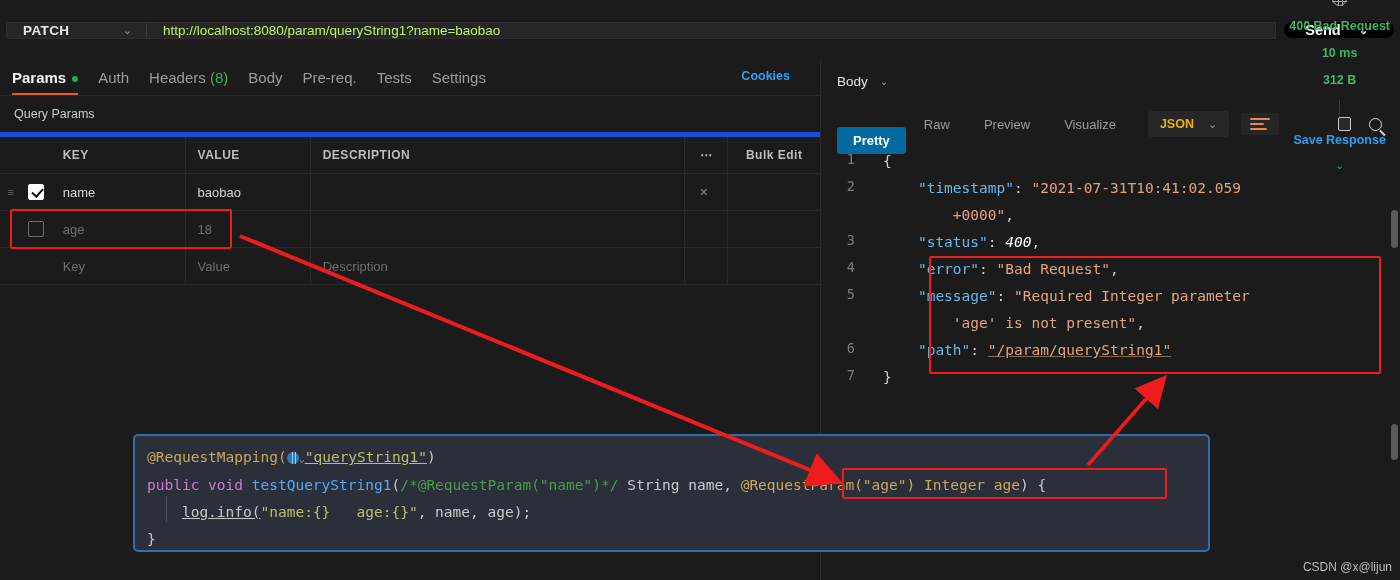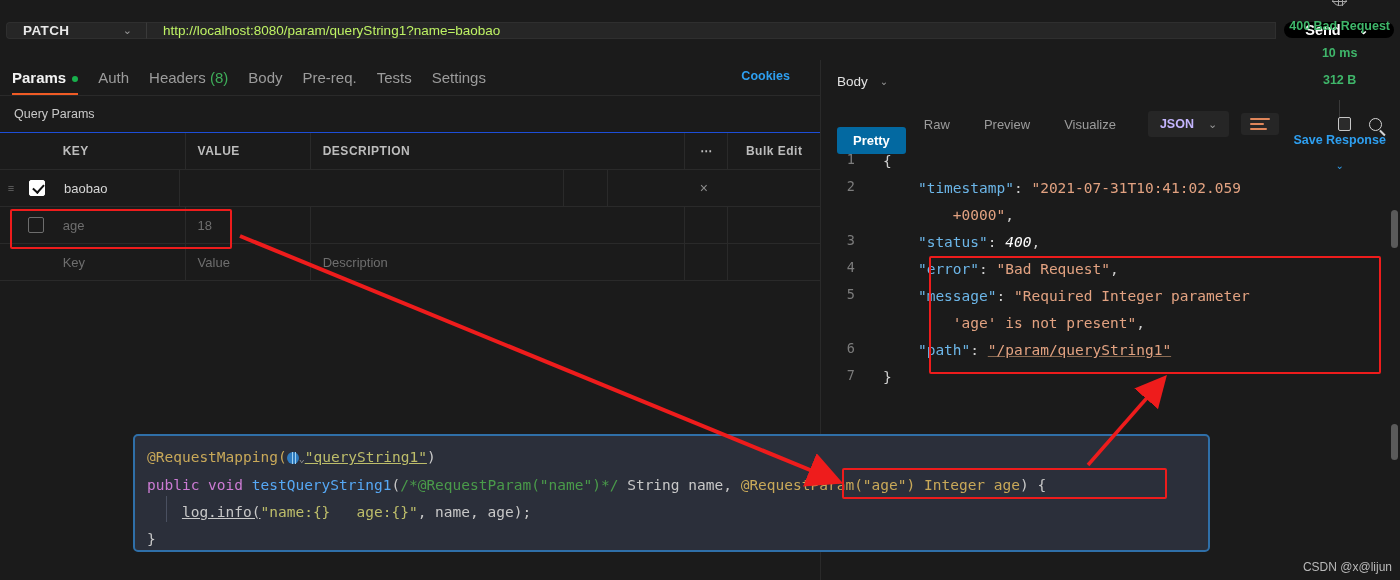--- a/index.html
+++ b/index.html
@@ -47,21 +47,21 @@
   .tab.active { color: #f2f2f2; font-weight: bold; }
   .tab.active:after {
     content: ""; position: absolute; left: 0; right: 0; bottom: 0px; height: 2px; background: #ef5b25;
   }
   .tab .dot { display: inline-block; width: 6px; height: 6px; border-radius: 50%; background: #18b04c; margin-left: 6px; vertical-align: middle; }
   .tab .cnt { color: #3fae5a; }
   .cookies-link { position: absolute; right: 30px; top: 9px; color: #2e9ff0; font-size: 12.5px; font-weight: bold; cursor: pointer; }
 
   .qp-title { height: 36px; display: flex; align-items: center; padding-left: 14px; color: #c9c9c9; font-size: 12.5px; }
 
-  .ptable { width: 820px; border-top: 1px solid #1d4ed8; }
+  .ptable { width: 820px; border-top: 5px solid #1d4ed8; }
   .prow { display: flex; height: 37px; border-bottom: 1px solid #2a2a2a; position: relative; }
   .pc { border-right: 1px solid #2a2a2a; display: flex; align-items: center; height: 100%; }
   .c-handle { width: 22px; justify-content: center; border-right: none; color: #6a6a6a; font-size: 11px; }
   .c-check { width: 30px; justify-content: center; border-right: none; }
   .c-key { width: 138px; padding-left: 12px; }
   .c-val { width: 128px; padding-left: 12px; }
   .c-desc { width: 384px; padding-left: 12px; }
   .c-dots { width: 44px; justify-content: center; color: #b5b5b5; font-size: 13px; letter-spacing: 1px; }
   .c-bulk { width: 94px; justify-content: center; border-right: none; color: #e6e6e6; font-size: 12.5px; font-weight: bold; cursor: pointer; }
   .hdr .pc { color: #bdbdbd; font-size: 12px; font-weight: bold; letter-spacing: .5px; }
@@ -87,21 +87,21 @@
   .stat-status { color: #3fb66a; font-size: 12.5px; font-weight: bold; }
   .stat-time, .stat-size { color: #3fb66a; font-size: 12.5px; font-weight: bold; }
   .divider-v { width: 1px; height: 20px; background: #3a3a3a; }
   .save-resp { color: #2e9ff0; font-size: 12.5px; font-weight: bold; cursor: pointer; }
   .save-chev { color: #2e9ff0; font-size: 10px; }
 
   .view-row { height: 44px; display: flex; align-items: center; padding: 0 10px 0 16px; gap: 2px; }
   .vtab { padding: 6px 16px; border-radius: 3px; color: #9c9c9c; font-size: 13px; cursor: pointer; }
   .vtab.active { background: #0369a1; color: #fff; font-weight: bold; margin-top: 32px; }
   .fmt-box { margin-left: 14px; display: flex; align-items: center; gap: 14px; background: #262626; border-radius: 3px; padding: 6px 12px; cursor: pointer; }
-  .fmt-lbl { color: #c4b5fd; font-size: 12.5px; font-weight: bold; }
+  .fmt-lbl { color: #eab308; font-size: 12.5px; font-weight: bold; }
   .wrap-btn { margin-left: 10px; background: #262626; border-radius: 3px; padding: 5px 9px; display: flex; flex-direction: column; gap: 3px; cursor: pointer; }
   .wrap-btn i { display: block; height: 2px; background: #e0865a; border-radius: 1px; }
   .wrap-btn i:nth-child(1) { width: 20px; }
   .wrap-btn i:nth-child(2) { width: 14px; }
   .wrap-btn i:nth-child(3) { width: 17px; }
   .right-icons { margin-left: auto; display: flex; align-items: center; gap: 18px; padding-right: 8px; }
   .copy-ic { width: 13px; height: 14px; border: 1.6px solid #c6c6c6; border-radius: 2px; position: relative; background: #2b2b2b;}
   .copy-ic:before { content:""; position:absolute; left:-4px; top:2.5px; width: 10px; height: 12px; border: 1.6px solid #c6c6c6; border-right: none; border-radius: 2px 0 0 2px; background:#2b2b2b; z-index:-1;}
   .search-ic { width: 13px; height: 13px; border: 1.8px solid #d6d6d6; border-radius: 50%; position: relative; }
   .search-ic:after { content:""; position:absolute; right:-5px; bottom:-4px; width: 7px; height: 1.8px; background: #d6d6d6; transform: rotate(45deg); }
@@ -207,20 +207,23 @@
         <div class="pc c-desc">DESCRIPTION</div>
         <div class="pc c-dots">⋯</div>
         <div class="pc c-bulk">Bulk Edit</div>
       </div>
 
       <div class="prow">
         <div class="pc c-handle">≡</div>
         <div class="pc c-check">
           <span class="cbox checked"></span>
         </div>
+        <div class="pc c-key">
+          <span class="celltext">name</span>
+        </div>
         <div class="pc c-val">
           <span class="celltext">baobao</span>
         </div>
         <div class="pc c-desc">
           <span class="celltext"></span>
         </div>
         <div class="pc c-dots"></div>
         <div class="pc c-bulk"></div>
         <div class="rm-x">×</div>
       </div>

